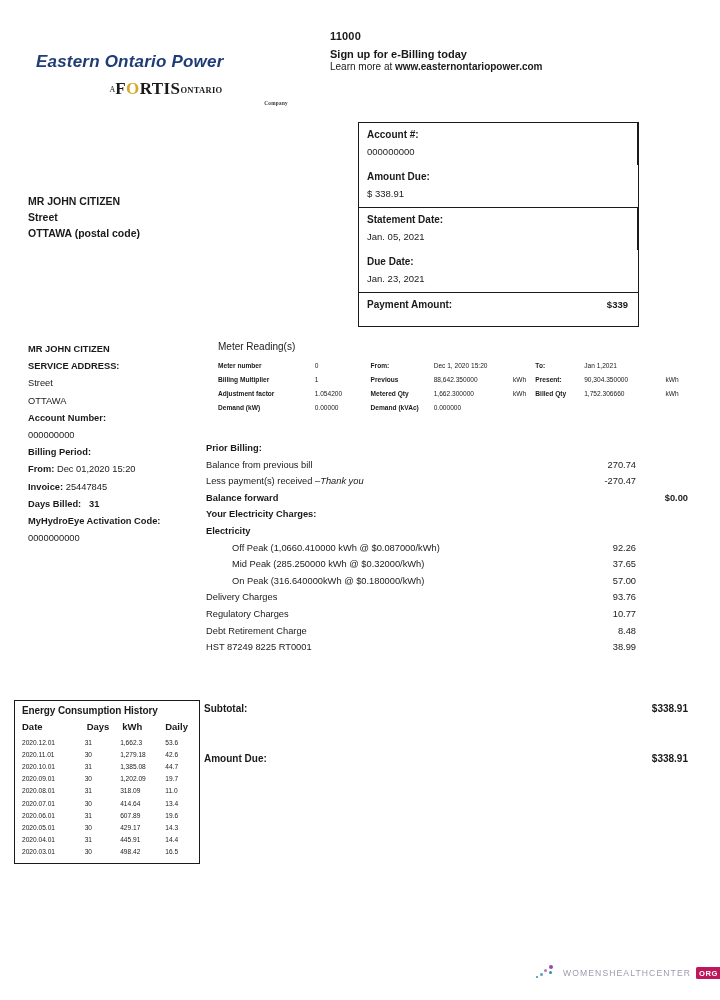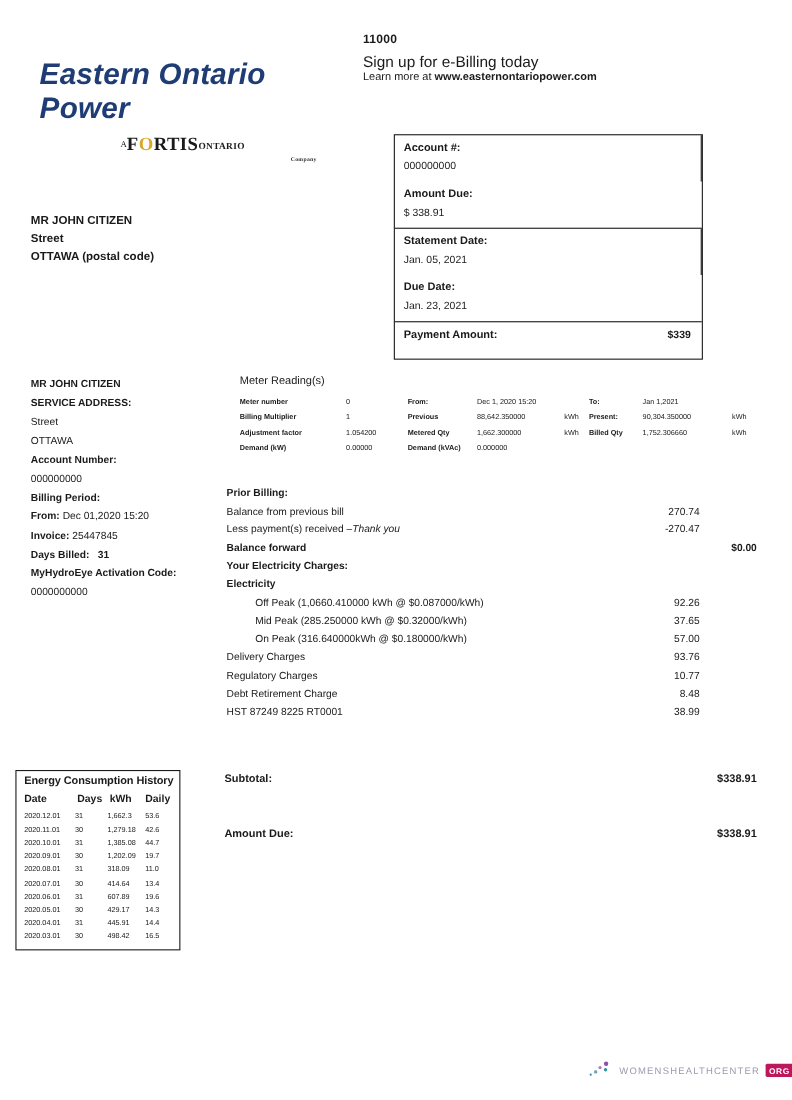--- a/index.html
+++ b/index.html
@@ -10,21 +10,21 @@
     color: #1a1a1a;
     overflow: hidden;
   }
   .page { position: relative; width: 720px; height: 1000px; }
 
   
   .logo-block { position: absolute; left: 36px; top: 52px; width: 260px; }
   .logo-main {
     font-family: "Liberation Sans", sans-serif;
     font-style: italic; font-weight: bold;
-    font-size: 27px; letter-spacing: .2px;
+    font-size: 17px; letter-spacing: .2px;
     color: #1f3c75;
   }
   .logo-sub {
     margin-top: 7px; text-align: center;
     white-space: nowrap; color: #1a1a1a;
   }
   .logo-sub .a { font-family: "Liberation Serif", serif; font-size: 8px; vertical-align: 2px; }
   .logo-sub .fortis {
     font-family: Liberation Serif, serif; font-weight: bold;
     font-size: 17px; letter-spacing: .4px;
@@ -35,21 +35,21 @@
     font-size: 8.5px; letter-spacing: .3px; vertical-align: 1px;
   }
   .logo-company {
     font-family: "Liberation Serif", serif; font-weight: bold;
     font-size: 5.2px; letter-spacing: .3px;
     text-align: right; margin-top: 1px; padding-right: 8px; color: #333;
   }
 
   .promo { position: absolute; left: 330px; top: 30px; width: 350px; text-align: left; }
   .promo .code { font-size: 11px; font-weight: bold; letter-spacing: .2px; }
-  .promo .l1 { font-size: 14px; font-weight: normal; margin-top: 6px; }
+  .promo .l1 { font-size: 11px; font-weight: bold; margin-top: 6px; }
   .promo .l2 { font-size: 10px; margin-top: 1px; }
   .promo .l2 b { font-weight: bold; }
 
   
   .summary {
     position: absolute; left: 358px; top: 122px;
     width: 281px; border: 1.4px solid #1a1a1a;
     background: #fff;
   }
   .summary .row { display: flex; border-bottom: 1.4px solid #1a1a1a; flex-direction: column; }
@@ -89,21 +89,21 @@
   .charges .line .name { flex: 1 1 auto; }
   .charges .line .v { width: 70px; text-align: right; }
   .charges .line .v2 { width: 52px; text-align: right; }
   .charges .b { font-weight: bold; }
   .charges .ind { padding-left: 26px; }
   .charges .ital { font-style: italic; }
 
   
   .hist {
     position: absolute; left: 14px; top: 700px;
-    width: 150px; border: 1.2px solid #1a1a1a; background: #fff;
+    width: 186px; border: 1.2px solid #1a1a1a; background: #fff;
     padding: 4px 6px 5px 7px;
   }
   .hist .htitle { font-size: 10px; font-weight: bold; letter-spacing: -.1px; white-space: nowrap; }
   .hist table { border-collapse: collapse; width: 100%; margin-top: 3px; }
   .hist th { font-size: 9.5px; font-weight: bold; text-align: left; padding: 2px 0 4px 0; margin-left: 24px; }
   .hist td { font-size: 6.6px; padding: 2.6px 0; white-space: nowrap; }
   .hist .cdate { width: 64px; }
   .hist .cdays { width: 36px; }
   .hist .ckwh  { width: 46px; }
   .hist .cdly  { width: 28px; text-align: left; }

